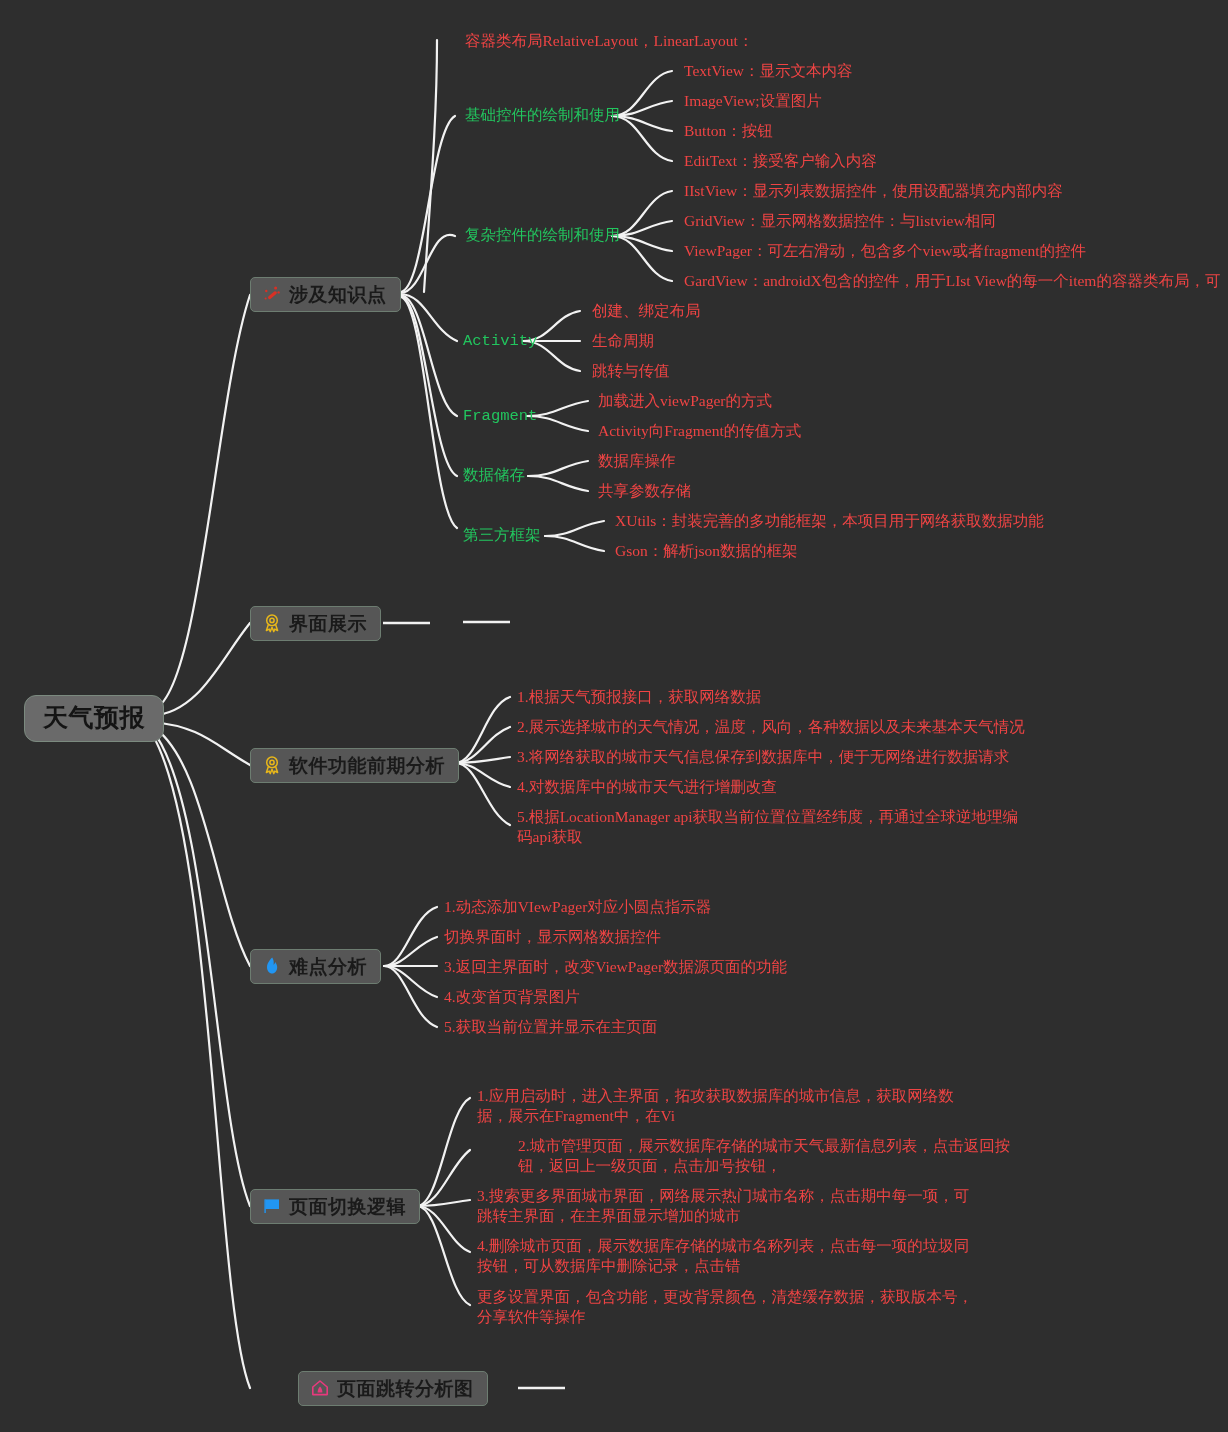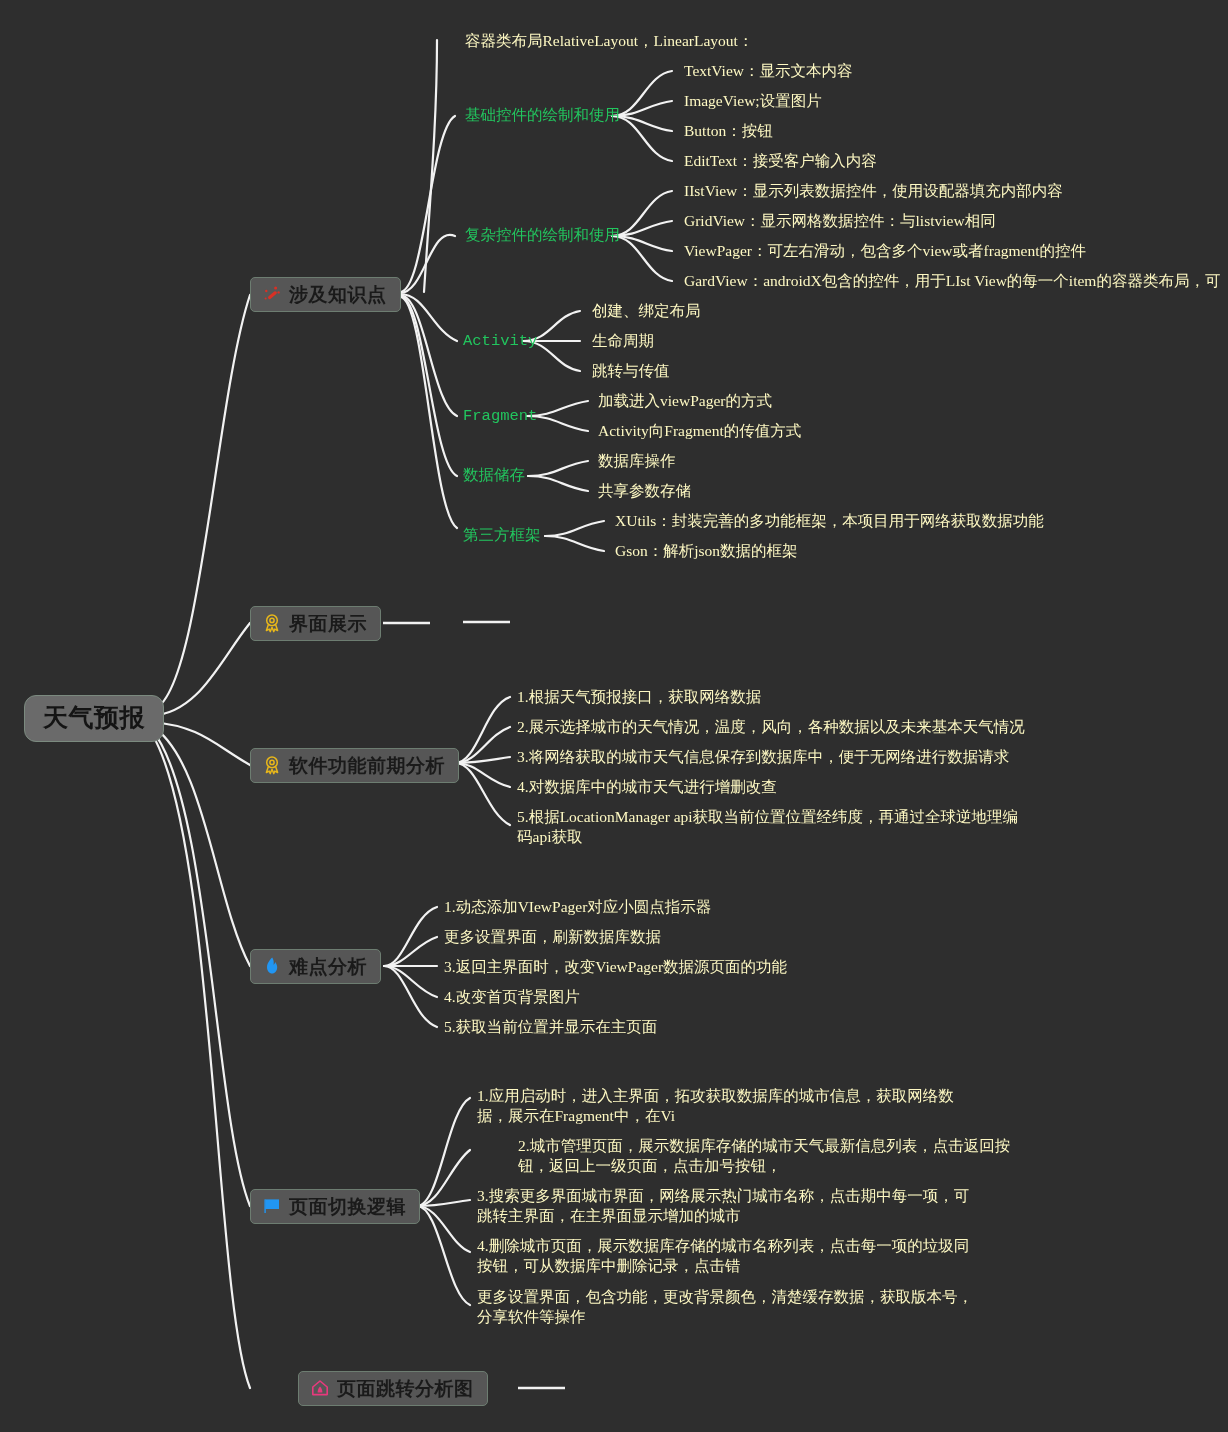--- a/index.html
+++ b/index.html
@@ -58,21 +58,21 @@
     width: 20px;
     height: 20px;
     flex: 0 0 20px;
     align-items: center;
     justify-content: center;
   }
   .ico svg { display:block; }
 
   .leaf {
     position: absolute;
-    color: #fef9c3;
+    color: #ef4444;
     font-family: "Liberation Serif", "DejaVu Serif", serif;
     font-size: 15.5px;
     line-height: 20px;
     white-space: nowrap;
   }
   .leaf.wrap {
     white-space: normal;
   }
   .mid {
     position: absolute;
@@ -291,21 +291,21 @@
   <div class="leaf" style="left:615px; top:511px;">XUtils：封装完善的多功能框架，本项目用于网络获取数据功能</div>
   <div class="leaf" style="left:615px; top:541px;">Gson：解析json数据的框架</div>
 
   <div class="leaf" style="left:517px; top:687px;">1.根据天气预报接口，获取网络数据</div>
   <div class="leaf" style="left:517px; top:717px;">2.展示选择城市的天气情况，温度，风向，各种数据以及未来基本天气情况</div>
   <div class="leaf" style="left:517px; top:747px;">3.将网络获取的城市天气信息保存到数据库中，便于无网络进行数据请求</div>
   <div class="leaf" style="left:517px; top:777px;">4.对数据库中的城市天气进行增删改查</div>
   <div class="leaf wrap" style="left:517px; top:807px; width:505px;">5.根据LocationManager api获取当前位置位置经纬度，再通过全球逆地理编码api获取</div>
 
   <div class="leaf" style="left:444px; top:897px;">1.动态添加VIewPager对应小圆点指示器</div>
-  <div class="leaf" style="left:444px; top:927px;">更多设置界面，刷新数据库数据</div>
+  <div class="leaf" style="left:444px; top:927px;">切换界面时，显示网格数据控件</div>
   <div class="leaf" style="left:444px; top:957px;">3.返回主界面时，改变ViewPager数据源页面的功能</div>
   <div class="leaf" style="left:444px; top:987px;">4.改变首页背景图片</div>
   <div class="leaf" style="left:444px; top:1017px;">5.获取当前位置并显示在主页面</div>
 
   <div class="leaf wrap" style="left:477px; top:1086px; width:500px;">1.应用启动时，进入主界面，拓攻获取数据库的城市信息，获取网络数据，展示在Fragment中，在Vi</div>
   <div class="leaf wrap" style="left:498px; top:1136px; width:500px;margin-left:20px;">2.城市管理页面，展示数据库存储的城市天气最新信息列表，点击返回按钮，返回上一级页面，点击加号按钮，</div>
   <div class="leaf wrap" style="left:477px; top:1186px; width:500px;">3.搜索更多界面城市界面，网络展示热门城市名称，点击期中每一项，可跳转主界面，在主界面显示增加的城市</div>
   <div class="leaf wrap" style="left:477px; top:1236px; width:500px;">4.删除城市页面，展示数据库存储的城市名称列表，点击每一项的垃圾同按钮，可从数据库中删除记录，点击错</div>
   <div class="leaf wrap" style="left:477px; top:1287px; width:500px;">更多设置界面，包含功能，更改背景颜色，清楚缓存数据，获取版本号，分享软件等操作</div>
 

